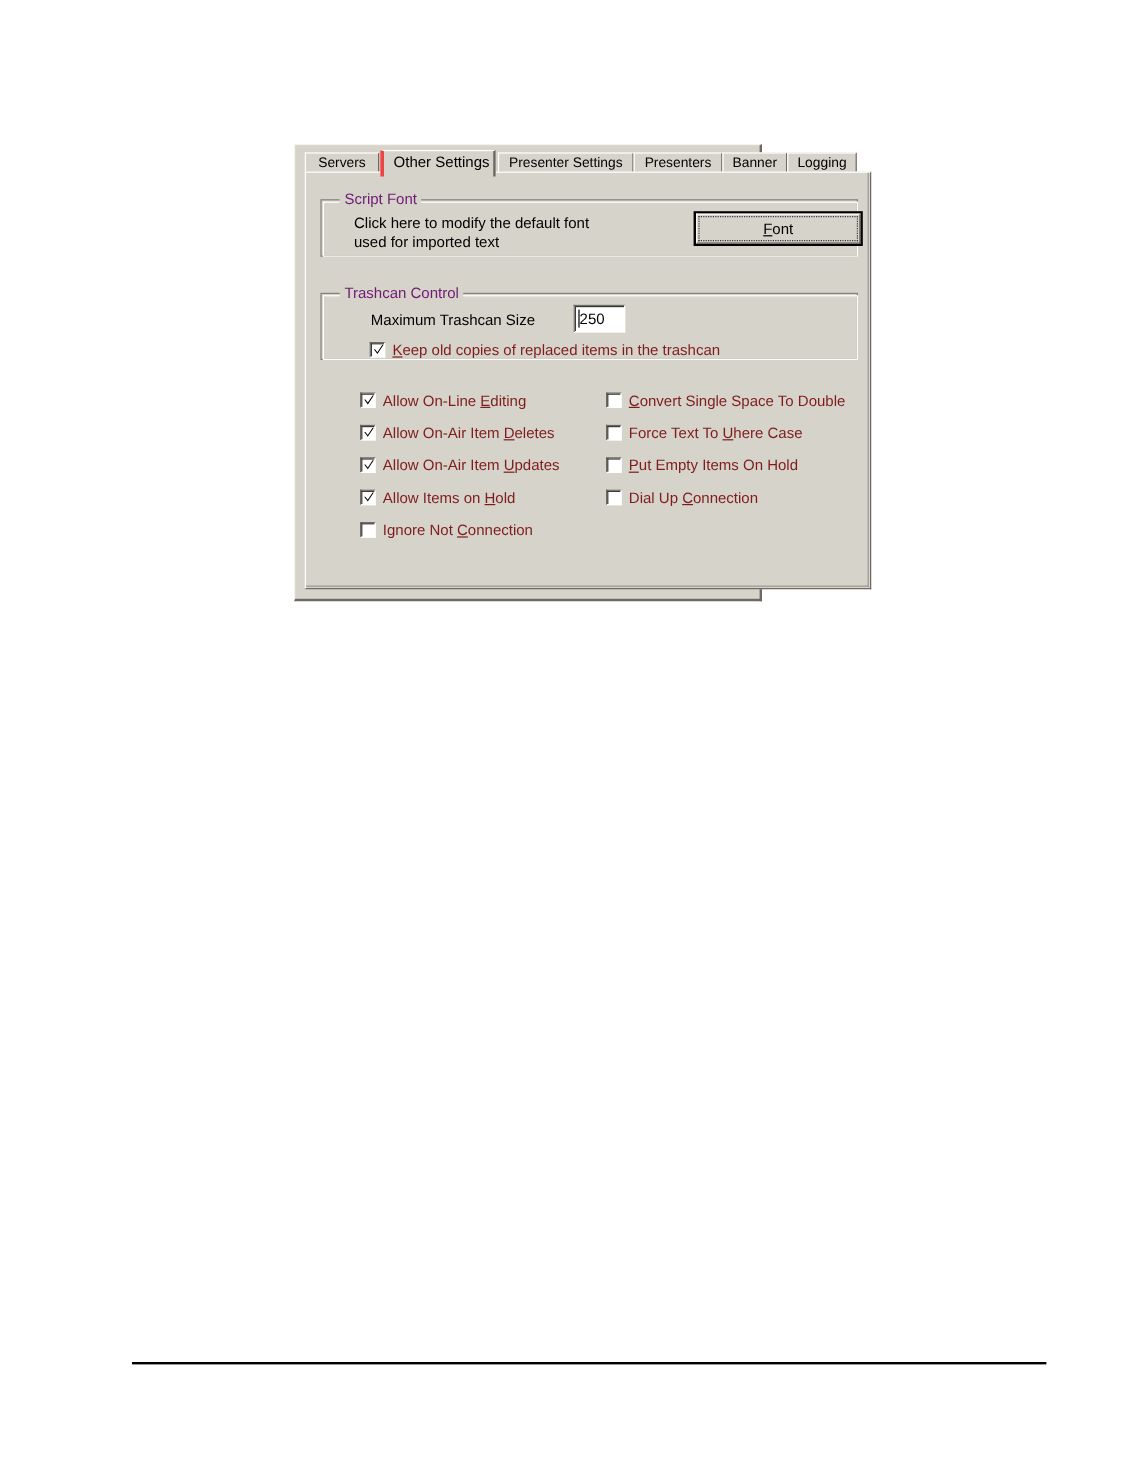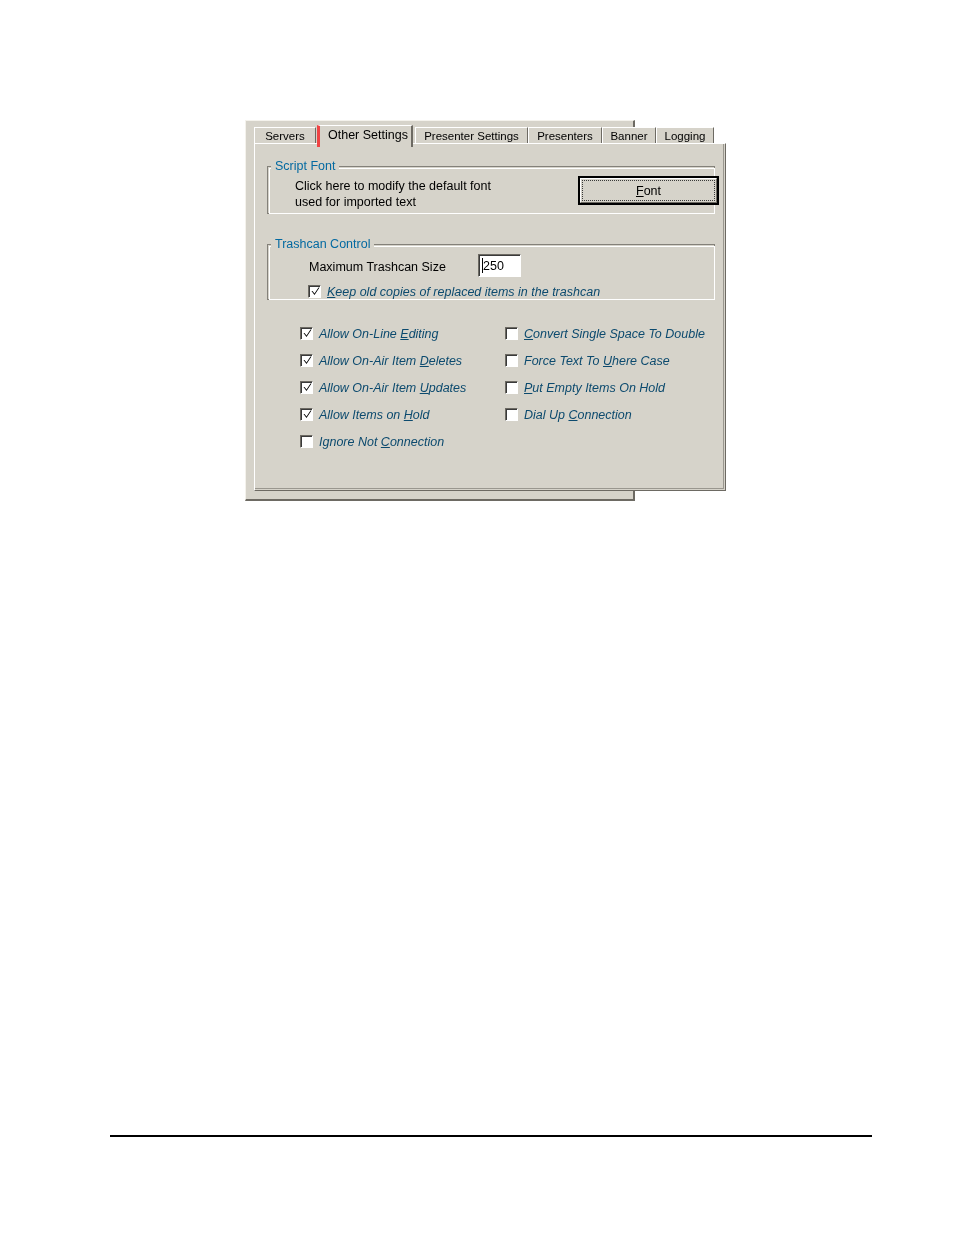--- a/index.html
+++ b/index.html
@@ -103,26 +103,26 @@
   }
   .groupbox .gb-frame::after {
     content: "";
     position: absolute;
     left: 1px; top: 1px; right: -1px; bottom: -1px;
     border: 1px solid #ffffff;
     box-sizing: border-box;
   }
   .groupbox .gb-title {
     position: absolute;
-    left: 4px;
+    left: 16px;
     top: 0px;
     background: #d6d3ca;
     padding: 0 4px;
     font-size: 12.5px;
-    color: #0369a1;
+    color: #701a75;
     z-index: 2;
     white-space: nowrap;
     line-height: 13px;
   }
   .gb-body {
     position: absolute;
     left: 0; top: 0; right: 0; bottom: 0;
     z-index: 1;
   }
 
@@ -238,24 +238,23 @@
     width: 9px;
     height: 9px;
     display: none;
   }
   .cbox.checked .cb-tick { display: block; }
   .cb-label {
     position: absolute;
     left: 19px;
     top: 0;
     font-size: 12.5px;
-    color: #0c4a6e;
+    color: #7f1d1d;
     line-height: 16px;
     white-space: nowrap;
-    font-style: italic;
   }
   .acc { text-decoration: underline; }
 
   
   #footer-rule {
     position: absolute;
     left: 110px;
     top: 1135px;
     width: 762px;
     height: 2px;

